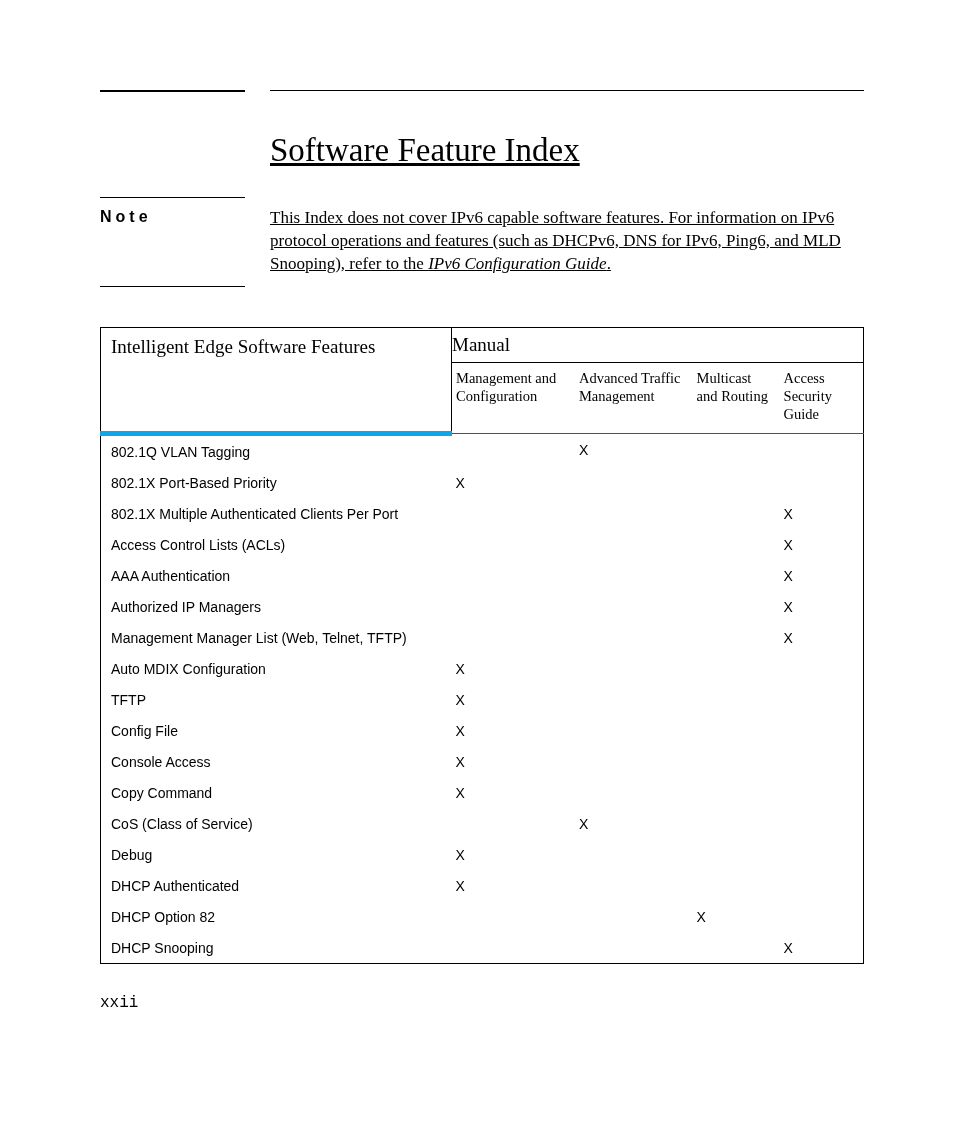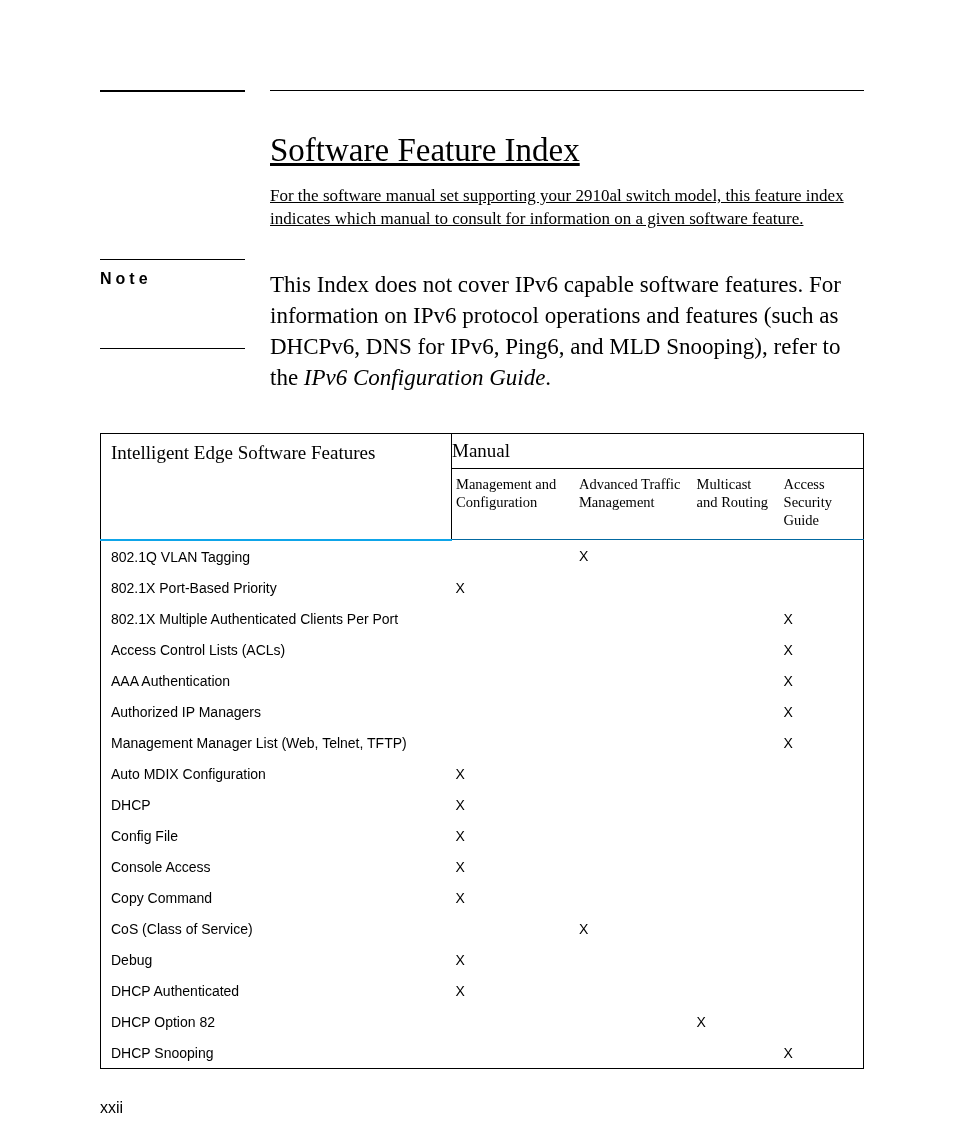--- a/index.html
+++ b/index.html
@@ -59,24 +59,25 @@
   }
   .note-label {
     font-family: Arial, sans-serif;
     font-weight: bold;
     font-size: 16px;
     letter-spacing: 4px;
     margin-top: 32px;
   }
   .note-body {
     flex: 1;
-    font-size: 23px;
+    font-size: 17px;
     line-height: 1.35;
     font-family: "Century Schoolbook", "Times New Roman", serif;
     padding-top: 10px;
+    text-decoration: underline;
   }
   .note-rule-bottom {
     border-top: 1px solid #000;
     width: 145px;
     margin-top: 60px;
   }
 
   table.feature-table {
     width: 100%;
     border-collapse: collapse;
@@ -118,55 +119,54 @@
   .tb-mark {
     font-family: Arial, sans-serif;
     font-size: 14px;
     text-align: center;
     padding: 8px 4px 7px 4px;
   }
   .header-row th {
     border-bottom: 1px solid #0369a1;
   }
   .th-left-row {
-    border-bottom: 2px solid #0ea5e9;
+    border-bottom: 5px solid #0ea5e9;
   }
   tbody tr:last-child td {
     border-bottom: 1px solid #000;
   }
   tbody td:first-child {
     border-left: 1px solid #000;
   }
   tbody td:last-child {
     border-right: 1px solid #000;
   }
   thead th:first-child { border-left: 1px solid #000; border-top:1px solid #000;}
   thead tr:first-child th:last-child { border-right:1px solid #000; border-top:1px solid #000;}
   thead tr.subhead th:last-child { border-right:1px solid #000; }
 
   .page-number {
-    font-family: Liberation Sans, sans-serif;
+    font-family: Liberation Mono, monospace;
     font-size: 16px;
     margin-top: 30px;
   }
   .italic { font-style: italic; }
 </style>
 </head>
 <body>
 
 <div class="page">
 
   <div class="divider-row">
     <div class="short-rule"></div>
     <div class="long-rule"></div>
   </div>
 
   <div class="title-block">
     <h1>Software Feature Index</h1>
-    <div class="intro">For the software manual set supporting your 2910al switch model, this feature index indicates which manual to consult for information on a given software feature.</div>
   </div>
 
   <div class="note-row">
     <div class="note-label-col">
       <div class="note-rule-top"></div>
       <span class="note-label">Note</span>
       <div class="note-rule-bottom"></div>
     </div>
     <div class="note-body">
       <span>This Index does not cover IPv6 capable software features. For information on IPv6 protocol operations and features (such as DHCPv6, DNS for IPv6, Ping6, and MLD Snooping), refer to the </span><span class="italic">IPv6 Configuration Guide</span><span>.</span>
@@ -237,21 +237,21 @@
           <td class="tb-mark">X</td>
         </tr>
       <tr>
           <td class="tb-feature">Auto MDIX Configuration</td>
           <td class="tb-mark">X</td>
           <td class="tb-mark"></td>
           <td class="tb-mark"></td>
           <td class="tb-mark"></td>
         </tr>
       <tr>
-          <td class="tb-feature">DHCP</td>
+          <td class="tb-feature">TFTP</td>
           <td class="tb-mark">X</td>
           <td class="tb-mark"></td>
           <td class="tb-mark"></td>
           <td class="tb-mark"></td>
         </tr>
       <tr>
           <td class="tb-feature">Config File</td>
           <td class="tb-mark">X</td>
           <td class="tb-mark"></td>
           <td class="tb-mark"></td>

